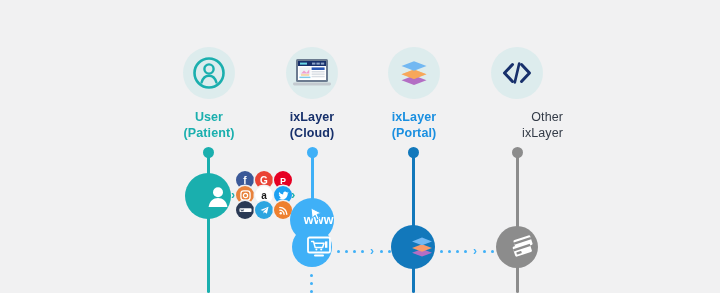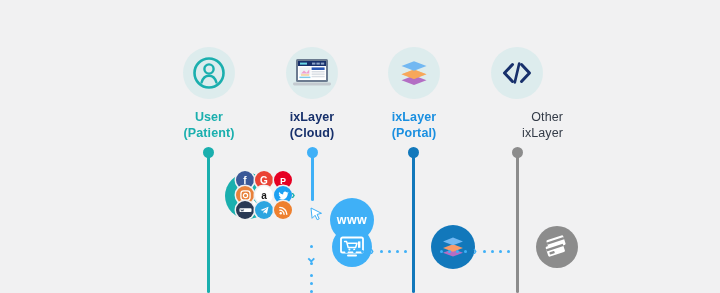--- a/index.html
+++ b/index.html
@@ -23,21 +23,21 @@
     display:flex;align-items:center;justify-content:center;
   }
   .hdr-label{
     margin-top:10px;font-size:12.5px;font-weight:bold;line-height:16px;
     letter-spacing:.1px;
   }
 
   
   .node{
     position:absolute;border-radius:50%;
-    display:flex;align-items:center;justify-content:center;margin-left:40px;
+    display:flex;align-items:center;justify-content:flex-end;
   }
   .node-user{width:46px;height:46px;background:#1aafae;}
   .node-www{width:44px;height:44px;background:#3fb0f7;}
   .node-cart{width:40px;height:40px;background:#3fb0f7;}
   .node-cloud{width:44px;height:44px;background:#1278bb;}
   .node-card{width:42px;height:42px;background:#8c8c8c;}
 
   .www-text{
     color:#fff;font-size:12.5px;font-weight:bold;letter-spacing:.4px;
     font-family:"Liberation Sans", sans-serif;

